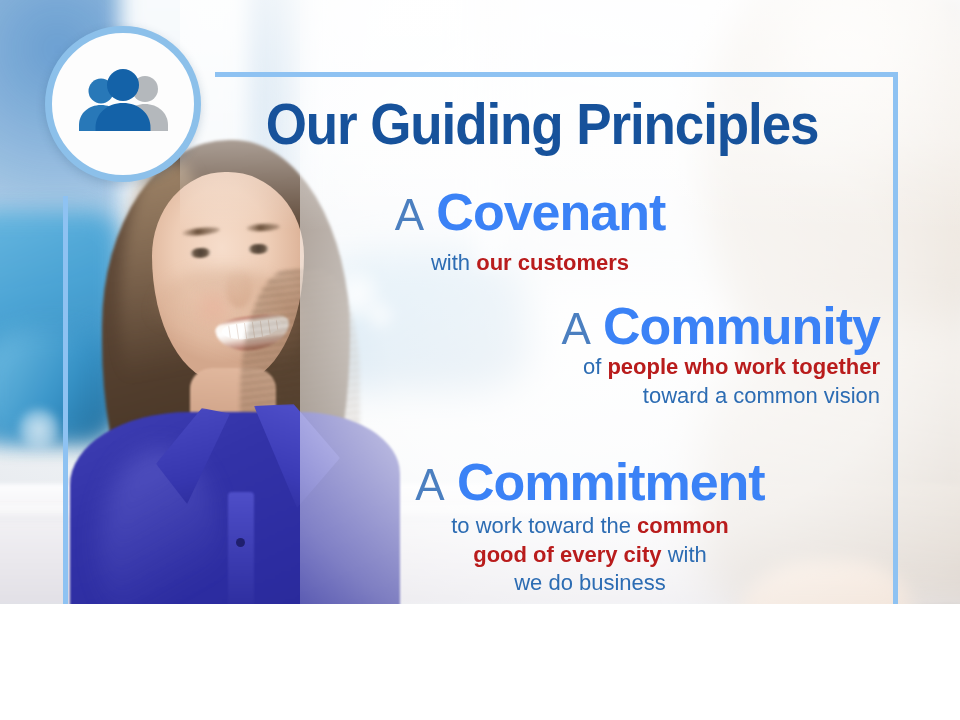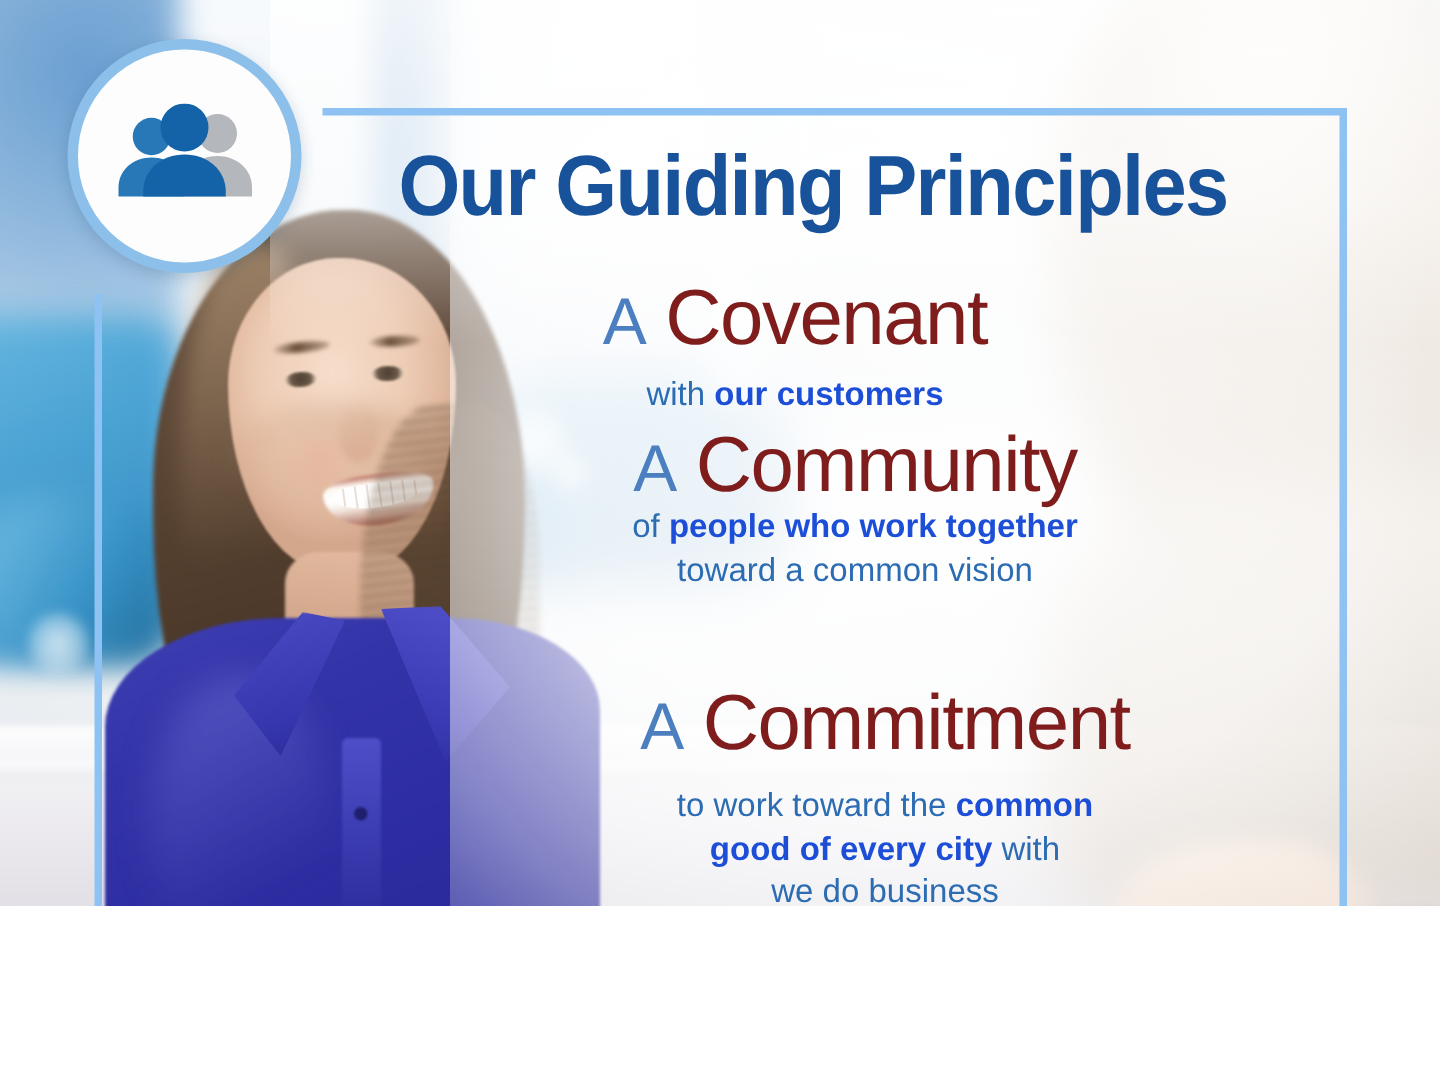--- a/index.html
+++ b/index.html
@@ -374,38 +374,38 @@
 
   .big-line {
     font-size:0;           
     line-height:1.02;
     white-space:nowrap;
   }
   .big-line .art {
     font-size:44px; font-weight:400; color:#4b7fc0; letter-spacing:0;
   }
   .big-line .word {
-    font-size:52px; font-weight:normal; color:#7f1d1d; letter-spacing:-1px;
+    font-size:52px; font-weight:bold; color:#3b82f6; letter-spacing:-1px;
   }
   .sub-line {
     font-size:22px; color:#2c6cb3; line-height:1.30; white-space:nowrap;
   }
-  .sub-line b { font-weight:bold; color:#1d4ed8; }
+  .sub-line b { font-weight:bold; color:#b91c1c; }
 
   
   #covenant { left:220px; top:186px; width:620px; text-align:center; }
   #covenant .sub-line { margin-top:10px; }
 
   
-  #community { left:260px; top:284px; width:620px; text-align:center; }
+  #community { left:260px; top:300px; width:620px; text-align:right; }
   #community .sub-line { margin-top:0; }
 
   
   #commitment { left:290px; top:456px; width:600px; text-align:center; }
-  #commitment .sub-line { margin-top:14px; }
+  #commitment .sub-line { margin-top:3px; }
 </style>
 </head>
 <body>
 
 <div id="stage">
 
   <div class="photo-layer">
     <div class="bg-base"></div>
     <div class="bg-blue-corner"></div>
     <div class="bg-window-a"></div>

